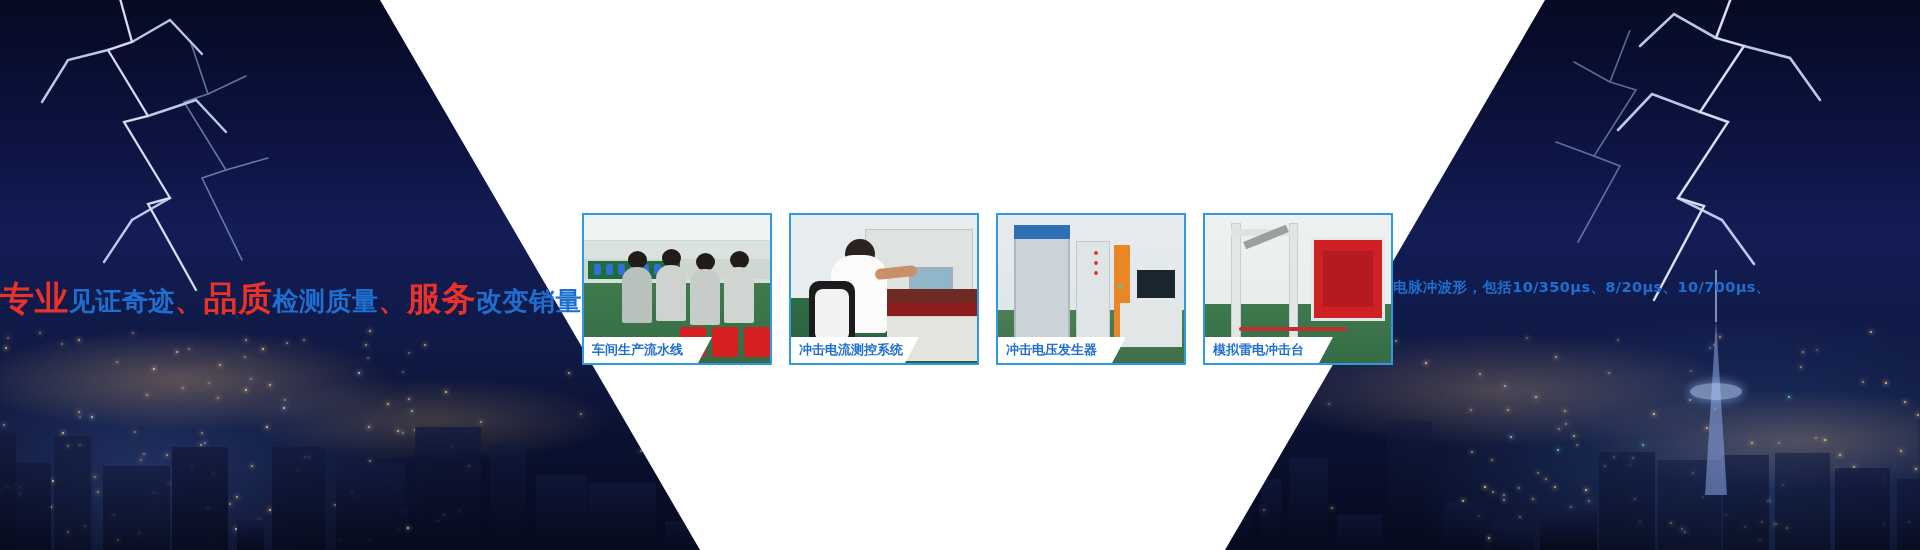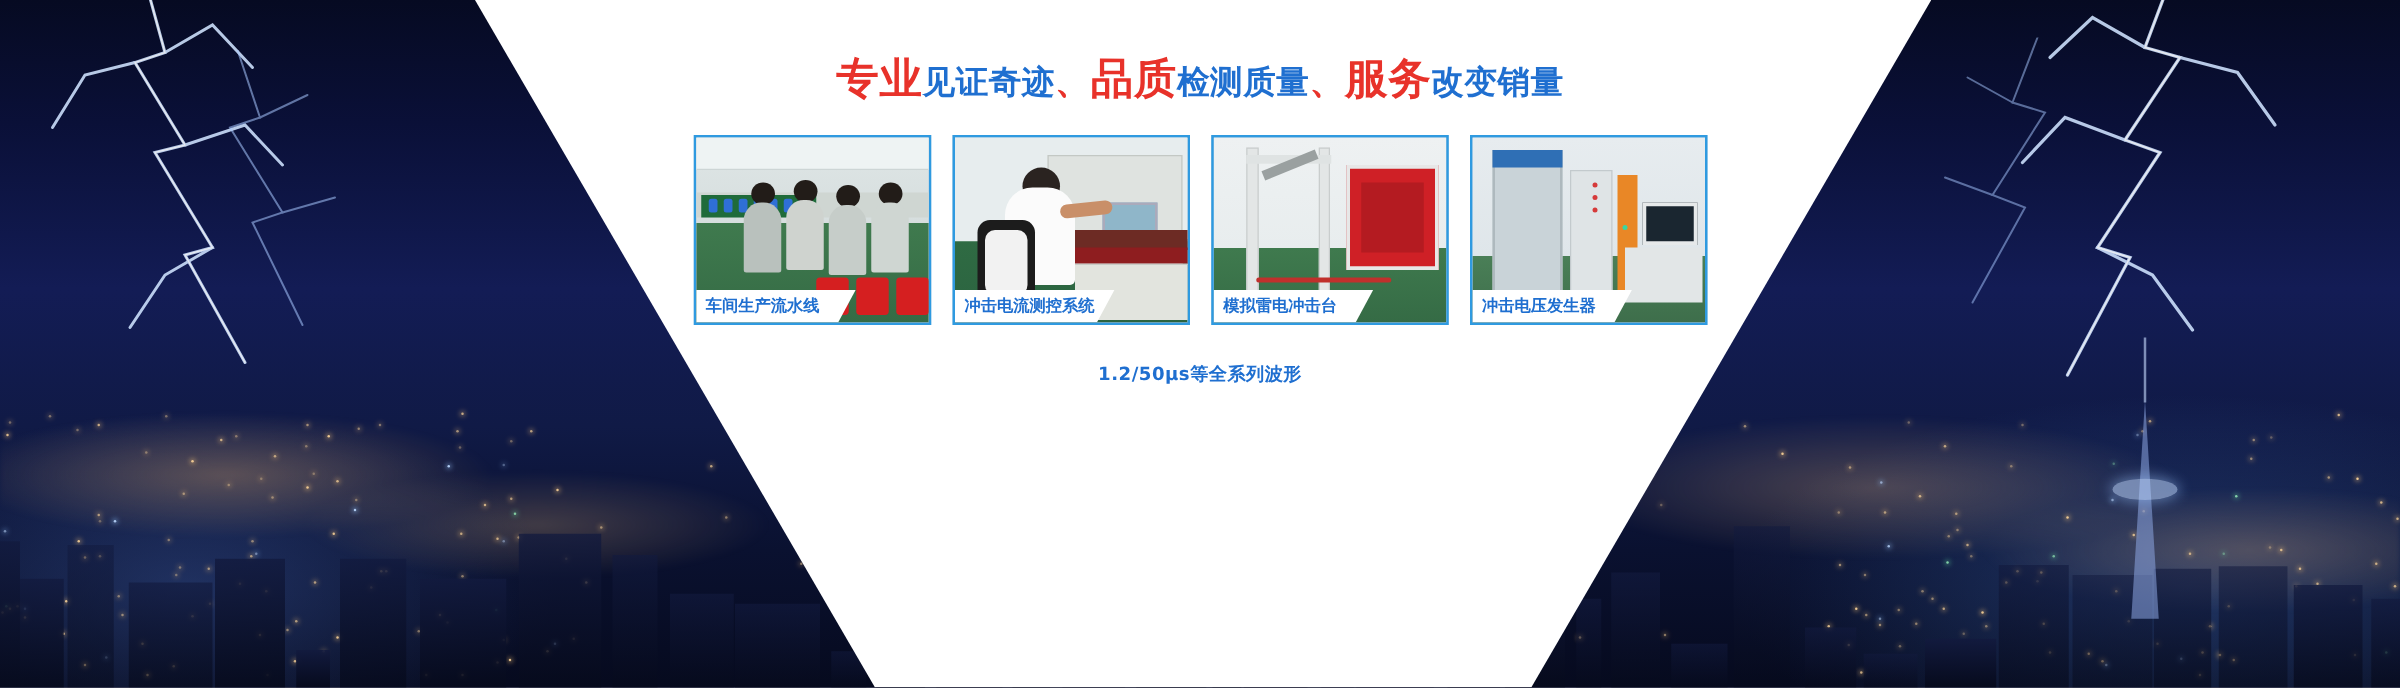--- a/index.html
+++ b/index.html
@@ -81,21 +81,21 @@
   .panel-edgeL{
     position:absolute; top:0; left:0; width:100%; height:100%;
     background:linear-gradient(180deg,#1b2560,#0d1438);
     clip-path: polygon(330px 0, 380px 0, 700px 550px, 620px 550px);
     opacity:.0;
   }
 
   
   .content{
     position:absolute; inset:0; z-index:6;
-    display:flex; flex-direction:column; align-items:center;
+    display:flex; flex-direction:row; align-items:center;
   }
 
   .headline{
     margin-top:46px;
     white-space:nowrap;
     font-size:32px;
     line-height:1;
     font-weight:700;
     letter-spacing:.5px;
   }
@@ -548,50 +548,50 @@
           <div class="head"></div>
           <div class="person"></div>
           <div class="arm"></div>
           <div class="chair"></div>
           <div class="chairpad"></div>
         </div>
         <div class="cap">冲击电流测控系统</div>
       </div>
 
       <div class="card">
-        <div class="photo p3">
-          <div class="red"></div>
-          <div class="redin"></div>
-          <div class="frame"></div>
-          <div class="frame2"></div>
-          <div class="beam"></div>
-          <div class="arm"></div>
-          <div class="cable"></div>
-        </div>
-        <div class="cap">模拟雷电冲击台</div>
-      </div>
-
-      <div class="card">
         <div class="photo p4">
           <div class="cab"></div>
           <div class="cabtop"></div>
           <div class="cab2"></div>
           <div class="orange"></div>
           <div class="mon"></div>
           <div class="desk"></div>
           <div class="leds">
             <i style="left:96px;top:36px;background:#d63a3a"></i>
             <i style="left:96px;top:46px;background:#d63a3a"></i>
             <i style="left:96px;top:56px;background:#d63a3a"></i>
             <i style="left:120px;top:70px;background:#3ad6a0"></i>
           </div>
         </div>
         <div class="cap">冲击电压发生器</div>
       </div>
 
+      <div class="card">
+        <div class="photo p3">
+          <div class="red"></div>
+          <div class="redin"></div>
+          <div class="frame"></div>
+          <div class="frame2"></div>
+          <div class="beam"></div>
+          <div class="arm"></div>
+          <div class="cable"></div>
+        </div>
+        <div class="cap">模拟雷电冲击台</div>
+      </div>
+
     </div>
 
     <div class="blurb" id="blurb">
-        <div>1.2/50μs等全系列波形</div>
+        <div>电脉冲波形，包括10/350μs、8/20μs、10/700μs、</div>
       </div>
 
   </div>
 </div>
 
 </body></html>

